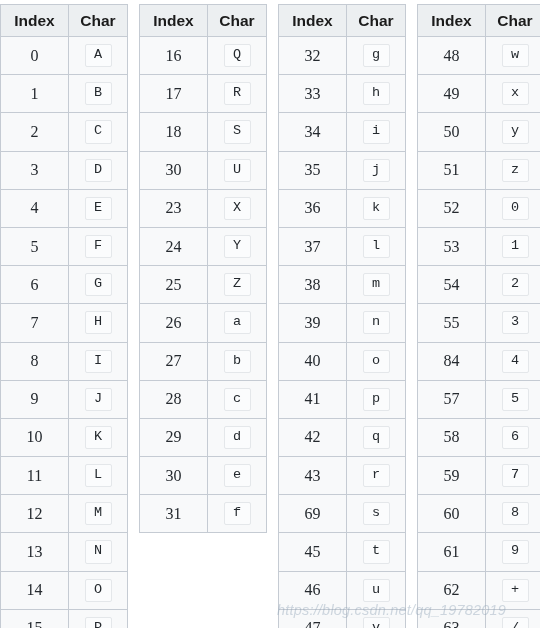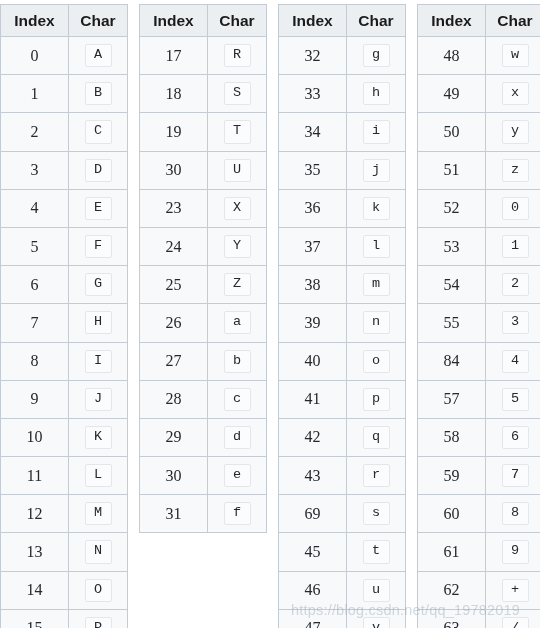--- a/index.html
+++ b/index.html
@@ -95,29 +95,30 @@
   .idx-cell {
     font-family: "Liberation Serif", serif;
     font-size: 17px;
     color: #1d2733;
     padding-right: 12px;
     text-align: center;
   }
 
   .watermark {
     position: absolute;
-    left: 291px;
+    left: 277px;
     top: 602px;
     font-family: "Liberation Sans", sans-serif;
     font-size: 14.5px;
     letter-spacing: 0.2px;
     color: rgba(140, 160, 180, 0.40);
     white-space: nowrap;
     pointer-events: none;
     user-select: none;
+    font-style: italic;
   }
 </style>
 </head>
 <body>
 
 <div id="page-root">
 
   <div class="tables-row" id="tables-row">
 
   <div class="table-block gap-after">
@@ -207,30 +208,30 @@
             <col class="c-char">
           </colgroup>
           <thead>
             <tr>
               <th>Index</th>
               <th>Char</th>
             </tr>
           </thead>
           <tbody>
             <tr>
+              <td class="idx-cell">16</td>
+              <td><span class="char-box">Q</span></td>
+            </tr>
+            <tr>
               <td class="idx-cell">17</td>
               <td><span class="char-box">R</span></td>
             </tr>
             <tr>
               <td class="idx-cell">18</td>
               <td><span class="char-box">S</span></td>
-            </tr>
-            <tr>
-              <td class="idx-cell">19</td>
-              <td><span class="char-box">T</span></td>
             </tr>
             <tr>
               <td class="idx-cell">30</td>
               <td><span class="char-box">U</span></td>
             </tr>
             <tr>
               <td class="idx-cell">23</td>
               <td><span class="char-box">X</span></td>
             </tr>
             <tr>

